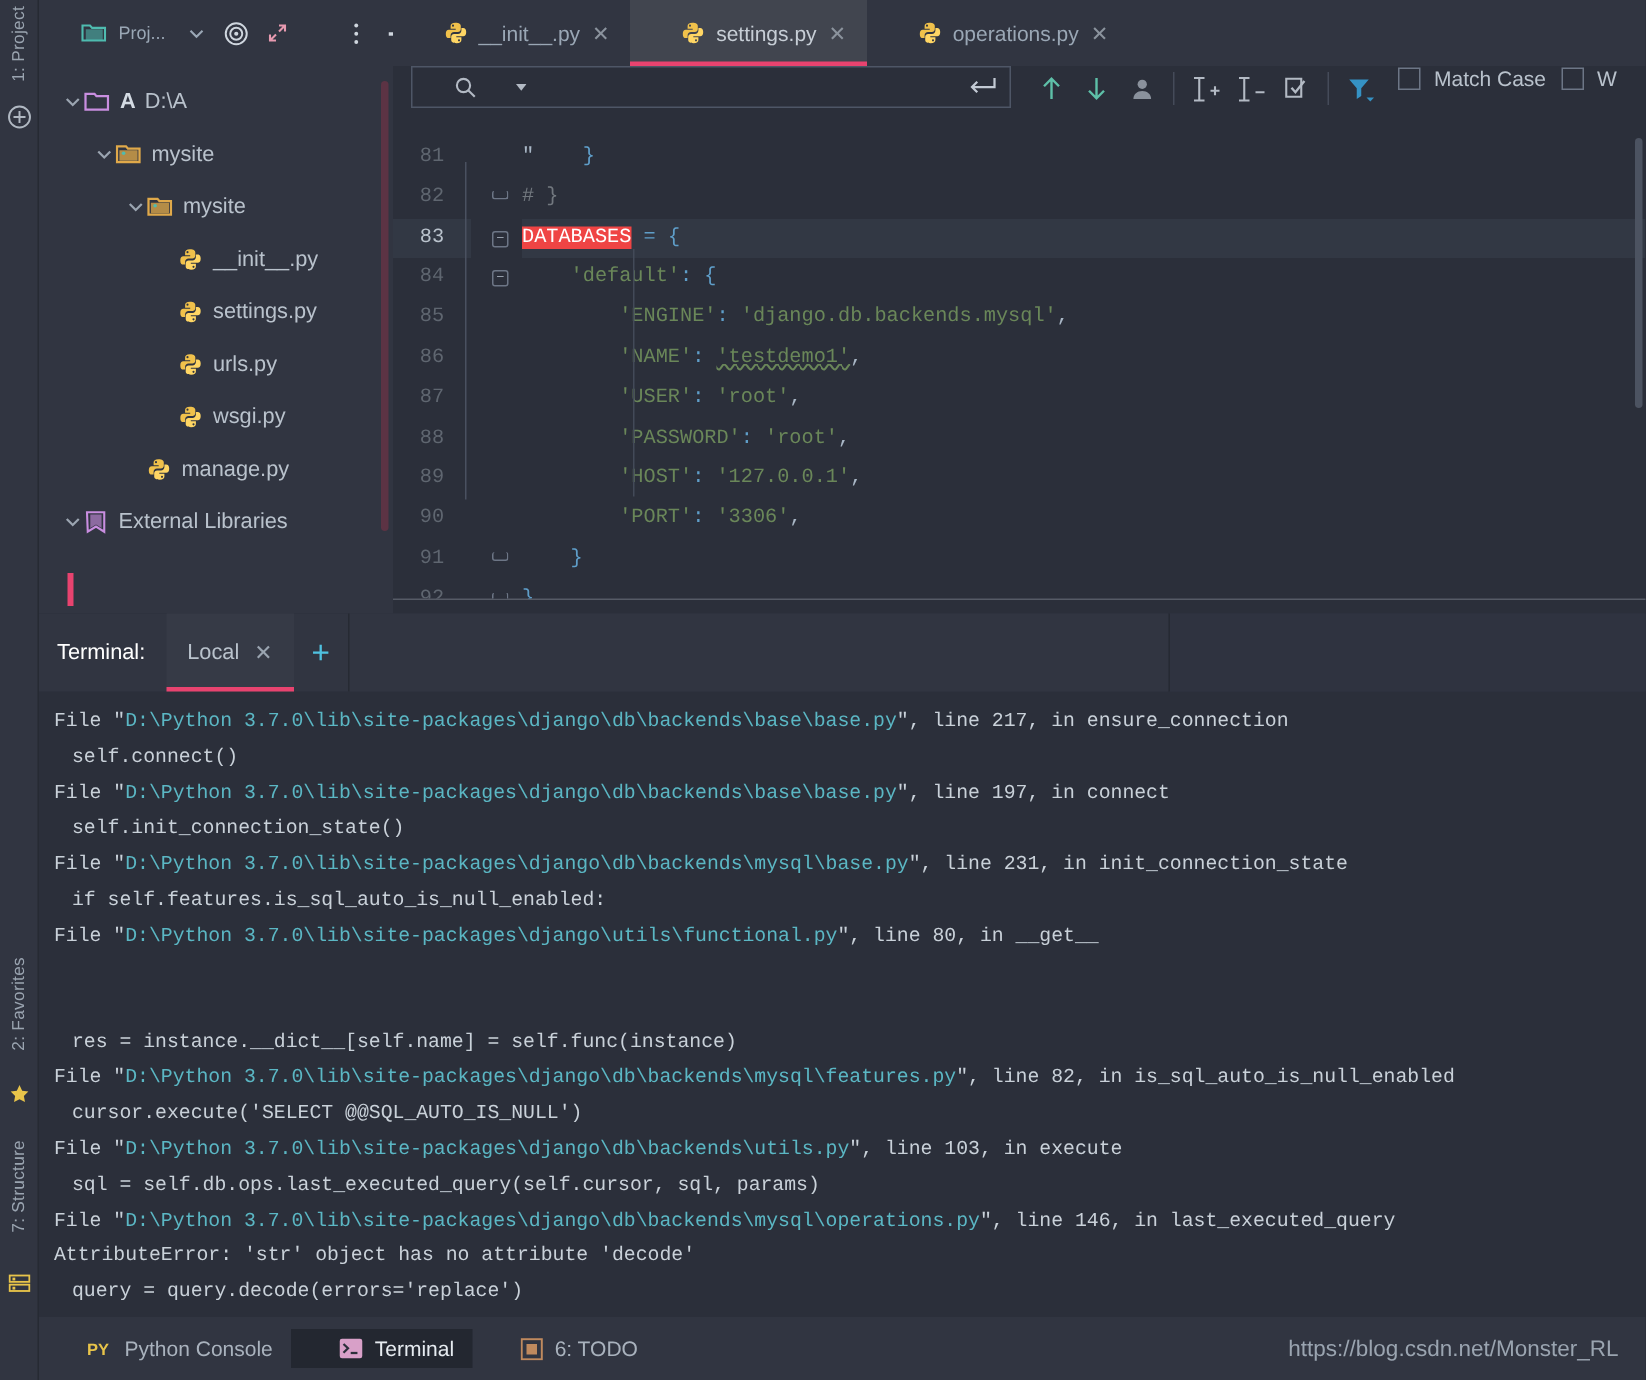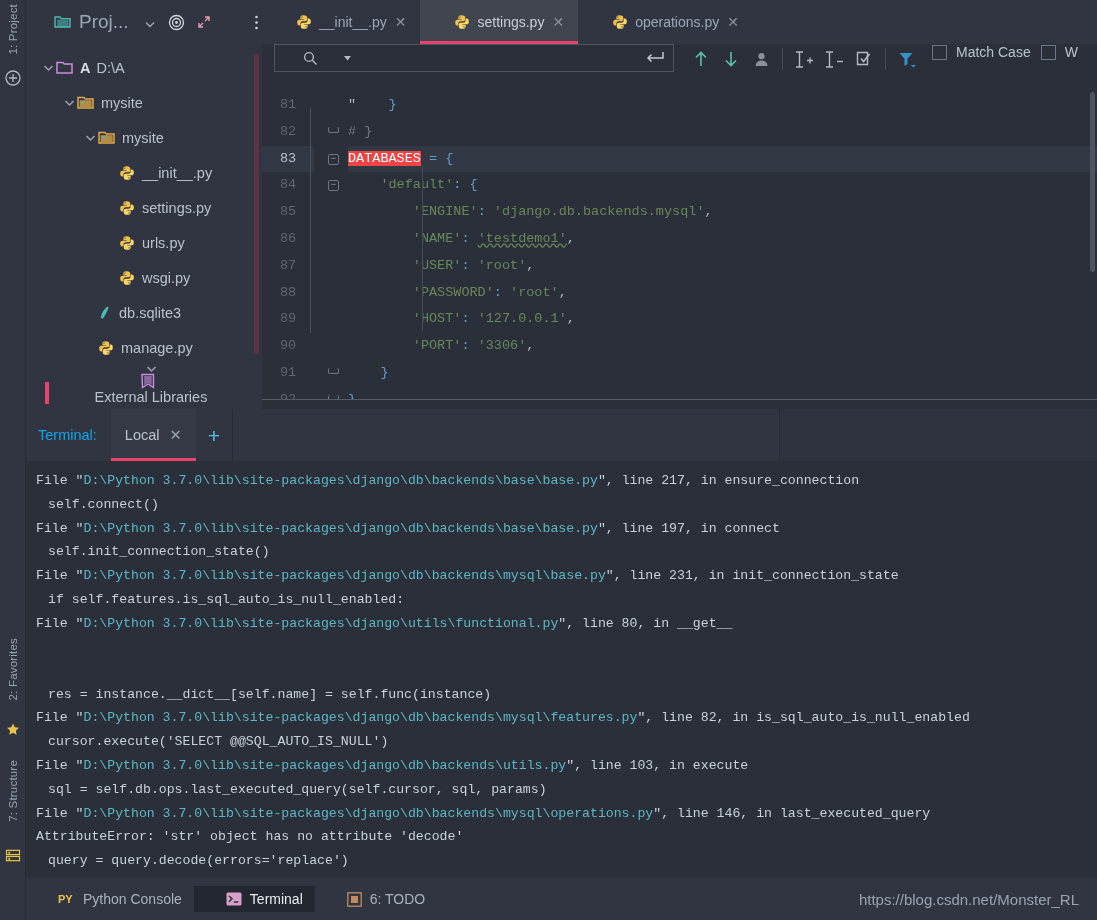--- a/index.html
+++ b/index.html
@@ -28,21 +28,21 @@
   }
   .rail-ico{ position:absolute; left:50%; transform:translateX(-50%); }
 
   
   .top{ display:flex; height:44px; flex:0 0 44px; }
   .proj-head{
     width:236px; flex:0 0 236px; margin-left:26px;
     background:#3c3f41; display:flex; align-items:center; padding-left:8px; gap:7px;
     background:#313541;
   }
-  .proj-title{ display:flex; align-items:flex-end; gap:16px; color:#9aa7b5; font-size:19px; }
+  .proj-title{ display:flex; align-items:flex-end; gap:16px; color:#9aa7b5; font-size:12px; }
   .icon{ display:inline-flex; align-items:center; justify-content:center;margin-left:20px; }
   .sep-v{ width:1px; height:20px; background:#4a4f5c; margin:0 4px; }
 
   .tabs{ flex:1; background:#313541; display:flex; align-items:stretch; }
   .tab{
     display:flex; align-items:center; gap:7px;
     padding:0 13px 0 14px; font-size:14px; color:#9aa7b5;
     position:relative; cursor:default;
   }
   .tab.active{ background:#41454f; color:#c7ced6; }
@@ -91,21 +91,21 @@
   .k-cmt{ color:#72787f; }
   .squig{ text-decoration:underline wavy #6a8759; text-decoration-skip-ink:none;}
   .fold-ic{ position:absolute; left:6px; width:11px; height:11px; border:1px solid #6d7686; border-radius:2px; color:#9aa4b0; font-size:9px; line-height:9px; text-align:center; background:#2b2f3a;}
   .indent{ position:absolute; width:1px; background:#43495a; }
   .ed-scroll{ position:absolute; right:2px; top:4px; width:5px; height:180px; background:#4c5361; border-radius:3px;}
   .ed-bottombar{ height:10px; background:#2b2f3a; border-top:1px solid #565b66;}
 
   
   .term{ flex:1; display:flex; flex-direction:column; margin-left:26px; background:#2b2f3a; }
   .term-head{ height:52px; display:flex; align-items:center; background:#313541; position:relative; }
-  .term-label{ padding:0 14px 0 12px; color:#0ea5e9; font-size:14.5px; }
+  .term-label{ padding:0 14px 0 12px; color:#ffffff; font-size:14.5px; }
   .term-tab{ height:100%; display:flex; align-items:center; gap:10px; padding:0 14px; position:relative; background:#363a46; color:#b9c2cc; font-size:14.5px; }
   .term-tab:after{ content:""; position:absolute; left:0; right:0; bottom:0; height:3px; background:#e8436f;}
   .term-plus{ padding:0 12px; color:#4fc1e0; font-size:21px; line-height:1; }
   .term-head .fill{ flex:1; height:100%; background:#313541; border-left:1px solid #262a33;}
   .term-head .fill2{ width:318px; height:100%; background:#2f3340; border-left:1px solid #262a33;}
 
   .term-body{
     flex:1; padding:8px 0 0 10px; overflow:hidden;
     font-family:"Liberation Mono","DejaVu Sans Mono",monospace; font-size:13.2px; color:#c9d1d9;
   }
@@ -318,37 +318,28 @@
               <svg width="16" height="16" viewBox="0 0 16 16">
                 <path d="M7.6 1.2c-2.3 0-3.2.9-3.2 2.1v1.9h3.4v.6H3.2C2 5.8 1.2 6.6 1.2 8.6s.8 2.8 2 2.8h1.2v-1.8c0-1.3 1-2.3 2.3-2.3h2.6c1 0 1.9-.8 1.9-1.8V3.3c0-1.1-.9-2.1-3.6-2.1zM6 2.4a.7.7 0 110 1.4.7.7 0 010-1.4z" fill="#f0c14b"></path>
                 <path d="M8.4 14.8c2.3 0 3.2-.9 3.2-2.1v-1.9H8.2v-.6h4.6c1.2 0 2-.8 2-2.8s-.8-2.8-2-2.8h-1.2v1.8c0 1.3-1 2.3-2.3 2.3H6.7c-1 0-1.9.8-1.9 1.8v2.2c0 1.1.9 2.1 3.6 2.1zM10 13.6a.7.7 0 110-1.4.7.7 0 010 1.4z" fill="#ffd664"></path>
               </svg>
             </span>
             <span>wsgi.py</span>
           </div>
           <div class="node" style="padding-left: 56px;">
             <span class="chev"></span>
             <span class="ico">
-              <svg width="14" height="16" viewBox="0 0 14 16">
-                <path d="M9.5 1.5C6 4 3.5 8 2.8 12.5l1.6 1.5C7 11 9.5 6 10.6 2.2z" fill="#4fbcb0"></path>
-              </svg>
-            </span>
-            <span>db.sqlite3</span>
-          </div>
-          <div class="node" style="padding-left: 56px;">
-            <span class="chev"></span>
-            <span class="ico">
               <svg width="16" height="16" viewBox="0 0 16 16">
                 <path d="M7.6 1.2c-2.3 0-3.2.9-3.2 2.1v1.9h3.4v.6H3.2C2 5.8 1.2 6.6 1.2 8.6s.8 2.8 2 2.8h1.2v-1.8c0-1.3 1-2.3 2.3-2.3h2.6c1 0 1.9-.8 1.9-1.8V3.3c0-1.1-.9-2.1-3.6-2.1zM6 2.4a.7.7 0 110 1.4.7.7 0 010-1.4z" fill="#f0c14b"></path>
                 <path d="M8.4 14.8c2.3 0 3.2-.9 3.2-2.1v-1.9H8.2v-.6h4.6c1.2 0 2-.8 2-2.8s-.8-2.8-2-2.8h-1.2v1.8c0 1.3-1 2.3-2.3 2.3H6.7c-1 0-1.9.8-1.9 1.8v2.2c0 1.1.9 2.1 3.6 2.1zM10 13.6a.7.7 0 110-1.4.7.7 0 010 1.4z" fill="#ffd664"></path>
               </svg>
             </span>
             <span>manage.py</span>
           </div>
-          <div class="node" style="padding-left: 14px; flex-direction: column;">
+          <div class="node" style="padding-left: 14px;">
             <span class="chev">
               <svg width="11" height="8" viewBox="0 0 11 8">
                 <path d="M1.5 2l4 4 4-4" fill="none" stroke="#9aa4b0" stroke-width="1.5"></path>
               </svg>
             </span>
             <span class="ico">
               <svg width="16" height="16" viewBox="0 0 16 16">
                 <path d="M2 1.5h11.5v13L8 11 2.5 14.5z" fill="none" stroke="#c98ee0" stroke-width="1.4"></path>
                 <path d="M4.2 3h7.5v9L8 9.7 4.2 12z" fill="#c98ee0" opacity=".6"></path>
               </svg>

